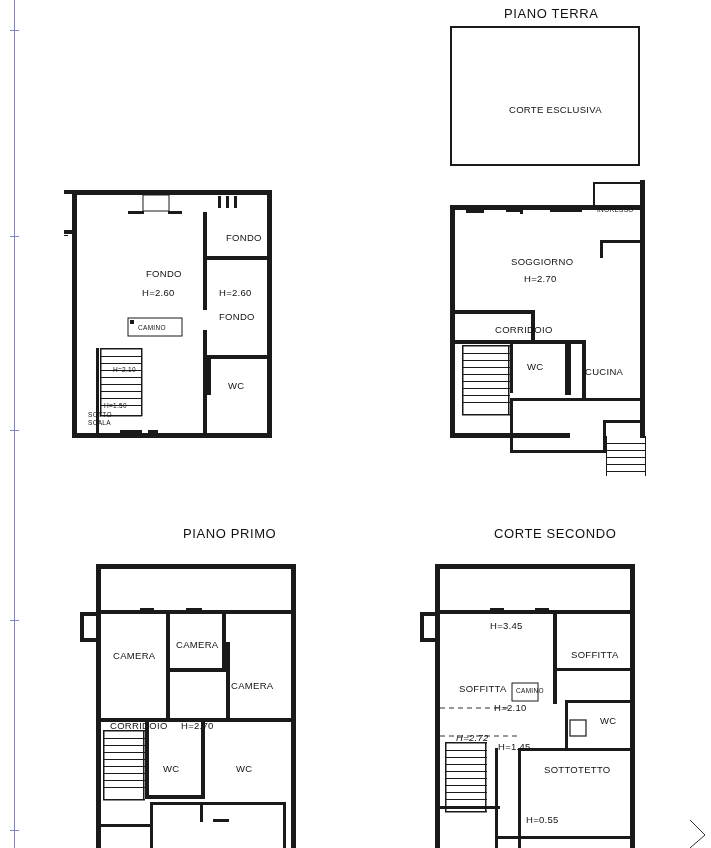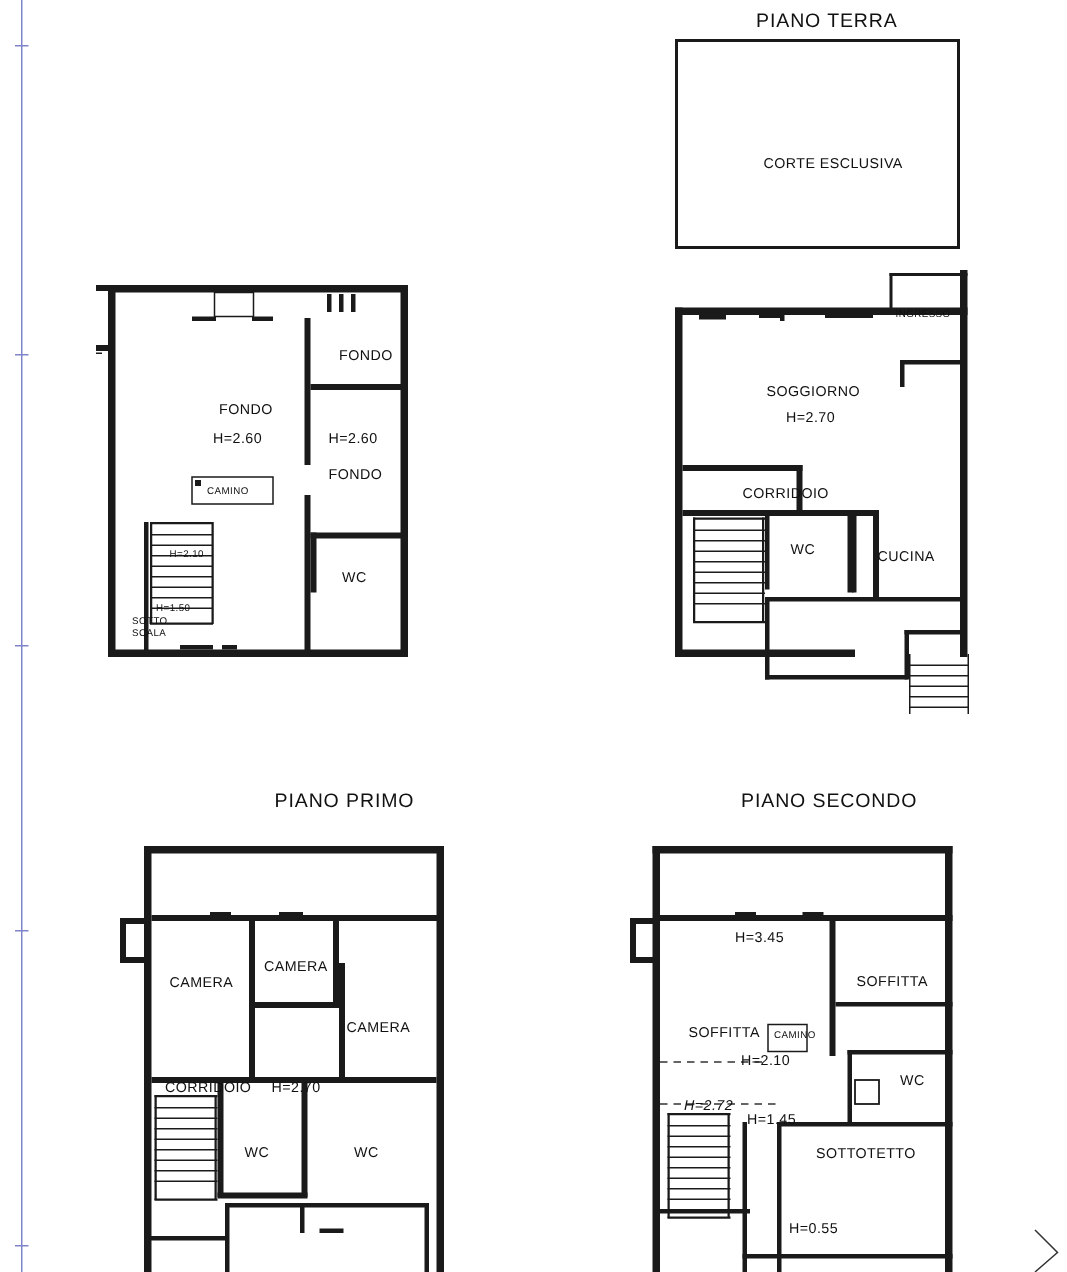--- a/index.html
+++ b/index.html
@@ -48,21 +48,21 @@
 
   <div class="margin-line"></div>
   <div class="margin-tick" style="top:30px"></div>
   <div class="margin-tick" style="top:236px"></div>
   <div class="margin-tick" style="top:430px"></div>
   <div class="margin-tick" style="top:620px"></div>
   <div class="margin-tick" style="top:830px"></div>
 
   <div class="plan-title" style="left:504px;top:6px;">PIANO TERRA</div>
   <div class="plan-title" style="left:160px;top:526px;margin-left:23px;">PIANO PRIMO</div>
-  <div class="plan-title" style="left:494px;top:526px;">PIANO SECONDO</div>
+  <div class="plan-title" style="left:494px;top:526px;">CORTE SECONDO</div>
 
   <div class="plan" style="left:0;top:0;width:360px;height:470px;">
     <svg width="360" height="470">
       <g fill="#1a1a1a" stroke="none">
 
         <rect x="72" y="190" width="200" height="5"></rect>
         <rect x="72" y="190" width="5" height="248"></rect>
         <rect x="267" y="190" width="5" height="248"></rect>
         <rect x="72" y="433" width="200" height="5"></rect>
 

